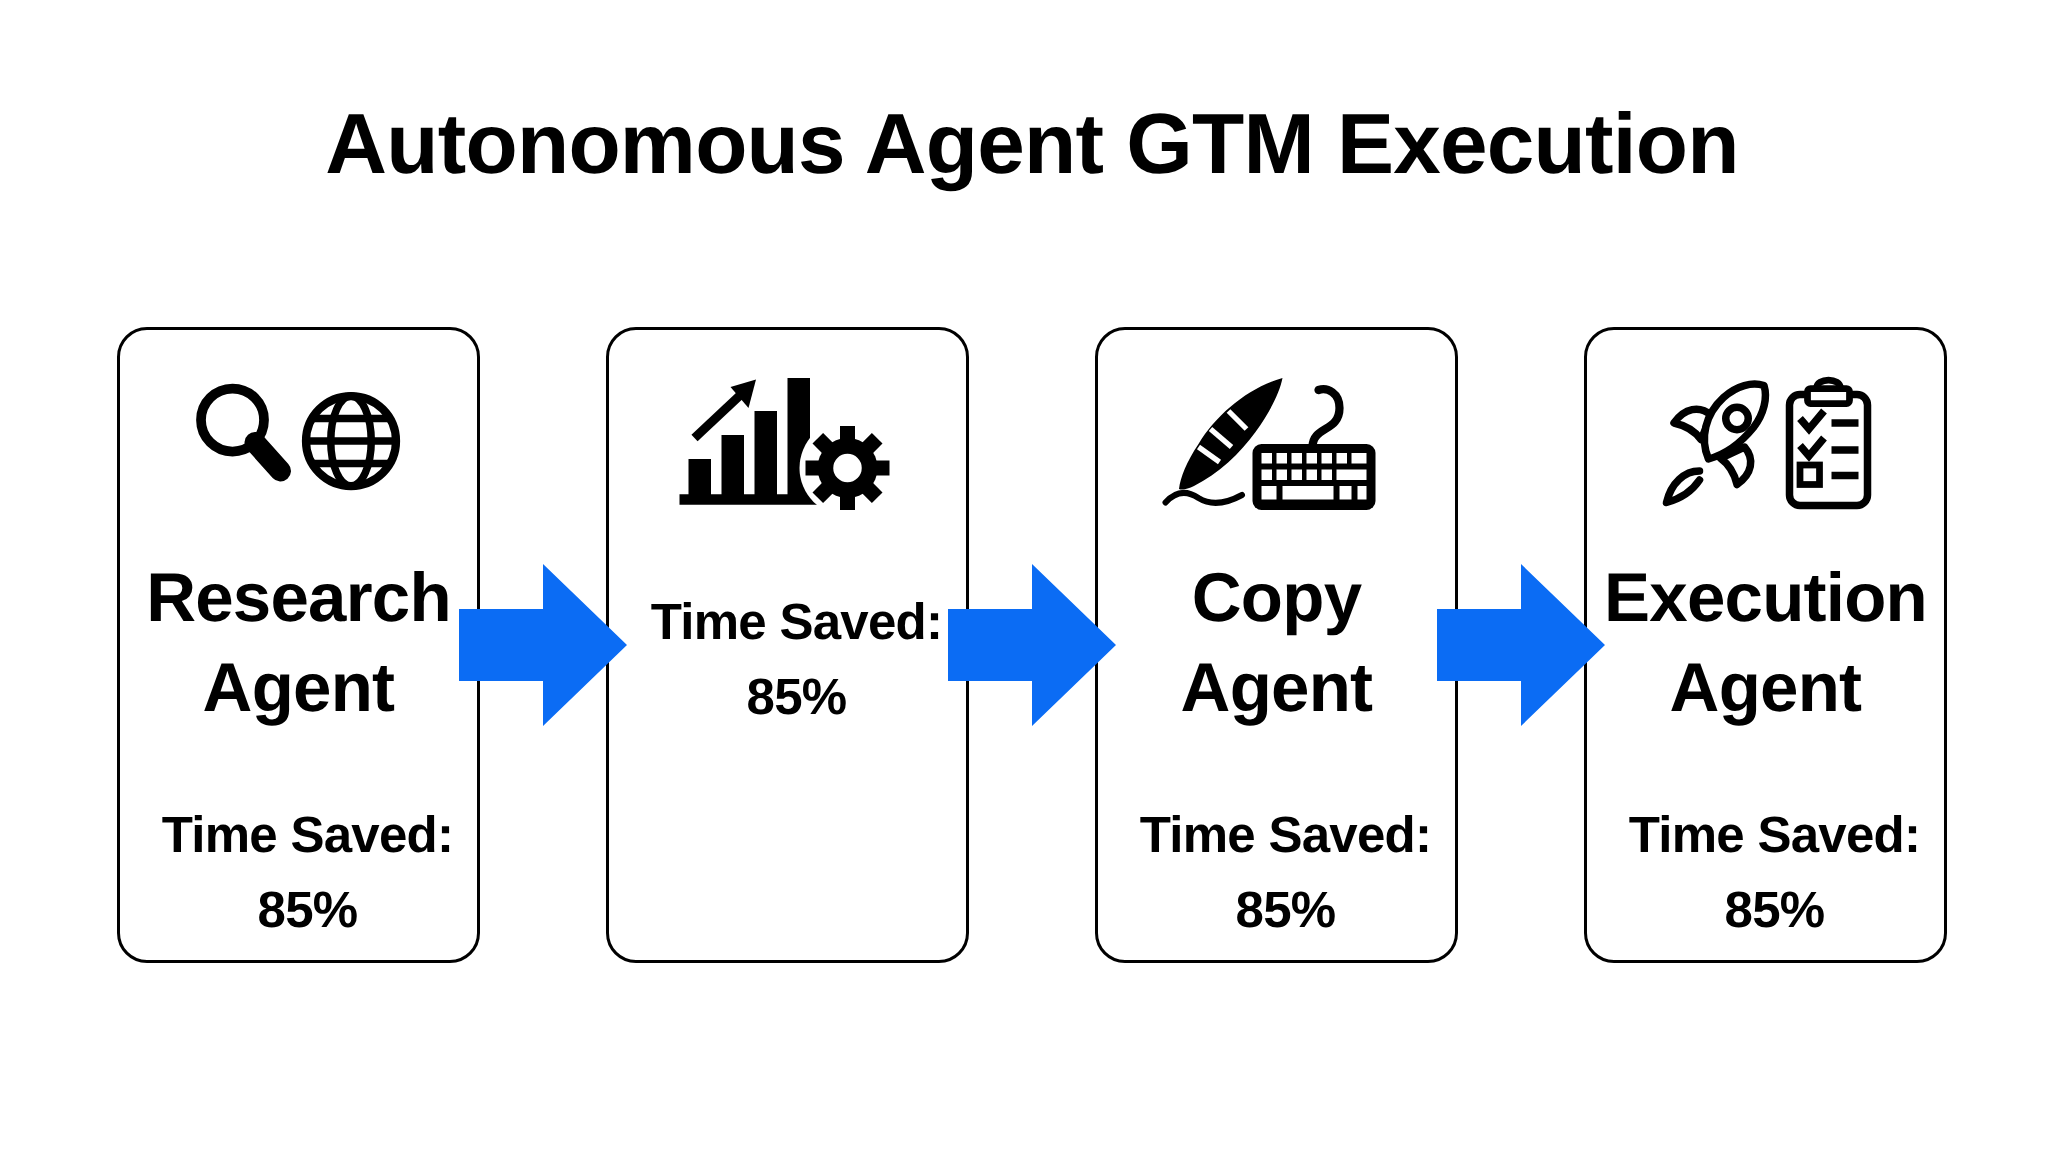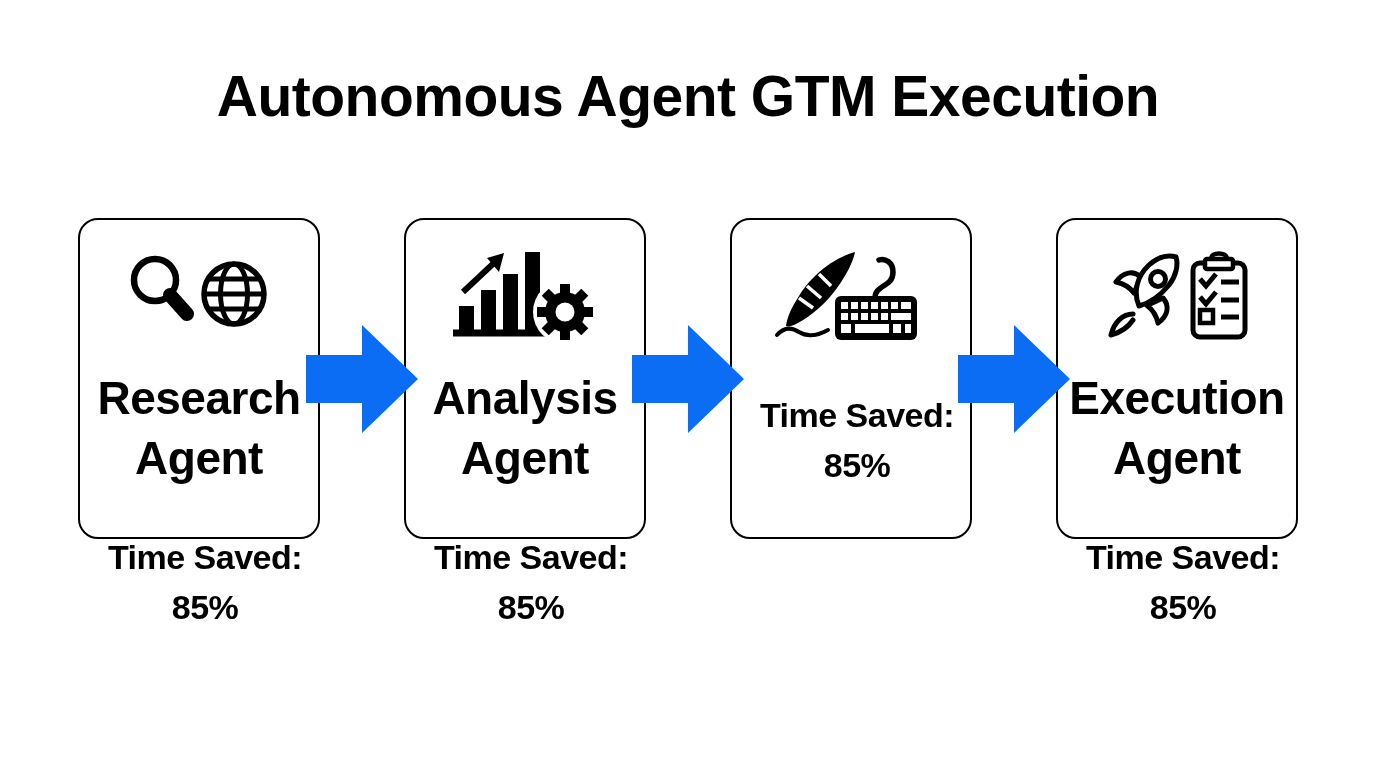--- a/index.html
+++ b/index.html
@@ -22,21 +22,21 @@
   }
   .workflow-row {
     margin-top: 92px;
     display: flex;
     justify-content: center;
     align-items: center;
   }
   .agent-card {
     flex: none;
     width: 242px;
-    height: 321px;
+    height: 424px;
     background: #ffffff;
     border: 2.5px solid #000000;
     border-radius: 20px;
     display: flex;
     flex-direction: column;
     align-items: center;
     position: relative;
     z-index: 1;
   }
   .card-icons {
@@ -132,21 +132,20 @@
             <line x1="110" y1="66" x2="92" y2="66"></line>
             <line x1="112.9" y1="58.9" x2="100.2" y2="46.2"></line>
             <line x1="120" y1="56" x2="120" y2="38"></line>
             <line x1="127.1" y1="58.9" x2="139.8" y2="46.2"></line>
           </g>
           <circle cx="120" cy="66" r="20" fill="#000"></circle>
           <circle cx="120" cy="66" r="9.5" fill="#fff"></circle>
         </g>
       </svg>
     </div>
-    <div class="agent-name">Analysis Agent</div>
     <div class="time-saved">
       <div>Time Saved:</div>
       <div>85%</div>
     </div>
   </div>
 
   <div class="flow-arrow">
     <svg viewBox="0 0 112 108">
         <path d="M0,30 H56 V0 L112,54 L56,108 V78 H0 Z"></path>
       </svg>
@@ -180,20 +179,21 @@
             <rect x="110" y="67" width="7" height="7"></rect>
               <rect x="120" y="67" width="20" height="7"></rect>
             <rect x="70" y="78" width="10" height="9"></rect>
               <rect x="84" y="78" width="34" height="9"></rect>
             <rect x="122" y="78" width="8" height="9"></rect>
               <rect x="134" y="78" width="6" height="9"></rect>
           </g>
         </g>
       </svg>
     </div>
+    <div class="agent-name">Copy Agent</div>
     <div class="time-saved">
       <div>Time Saved:</div>
       <div>85%</div>
     </div>
   </div>
 
   <div class="flow-arrow">
     <svg viewBox="0 0 112 108">
         <path d="M0,30 H56 V0 L112,54 L56,108 V78 H0 Z"></path>
       </svg>

